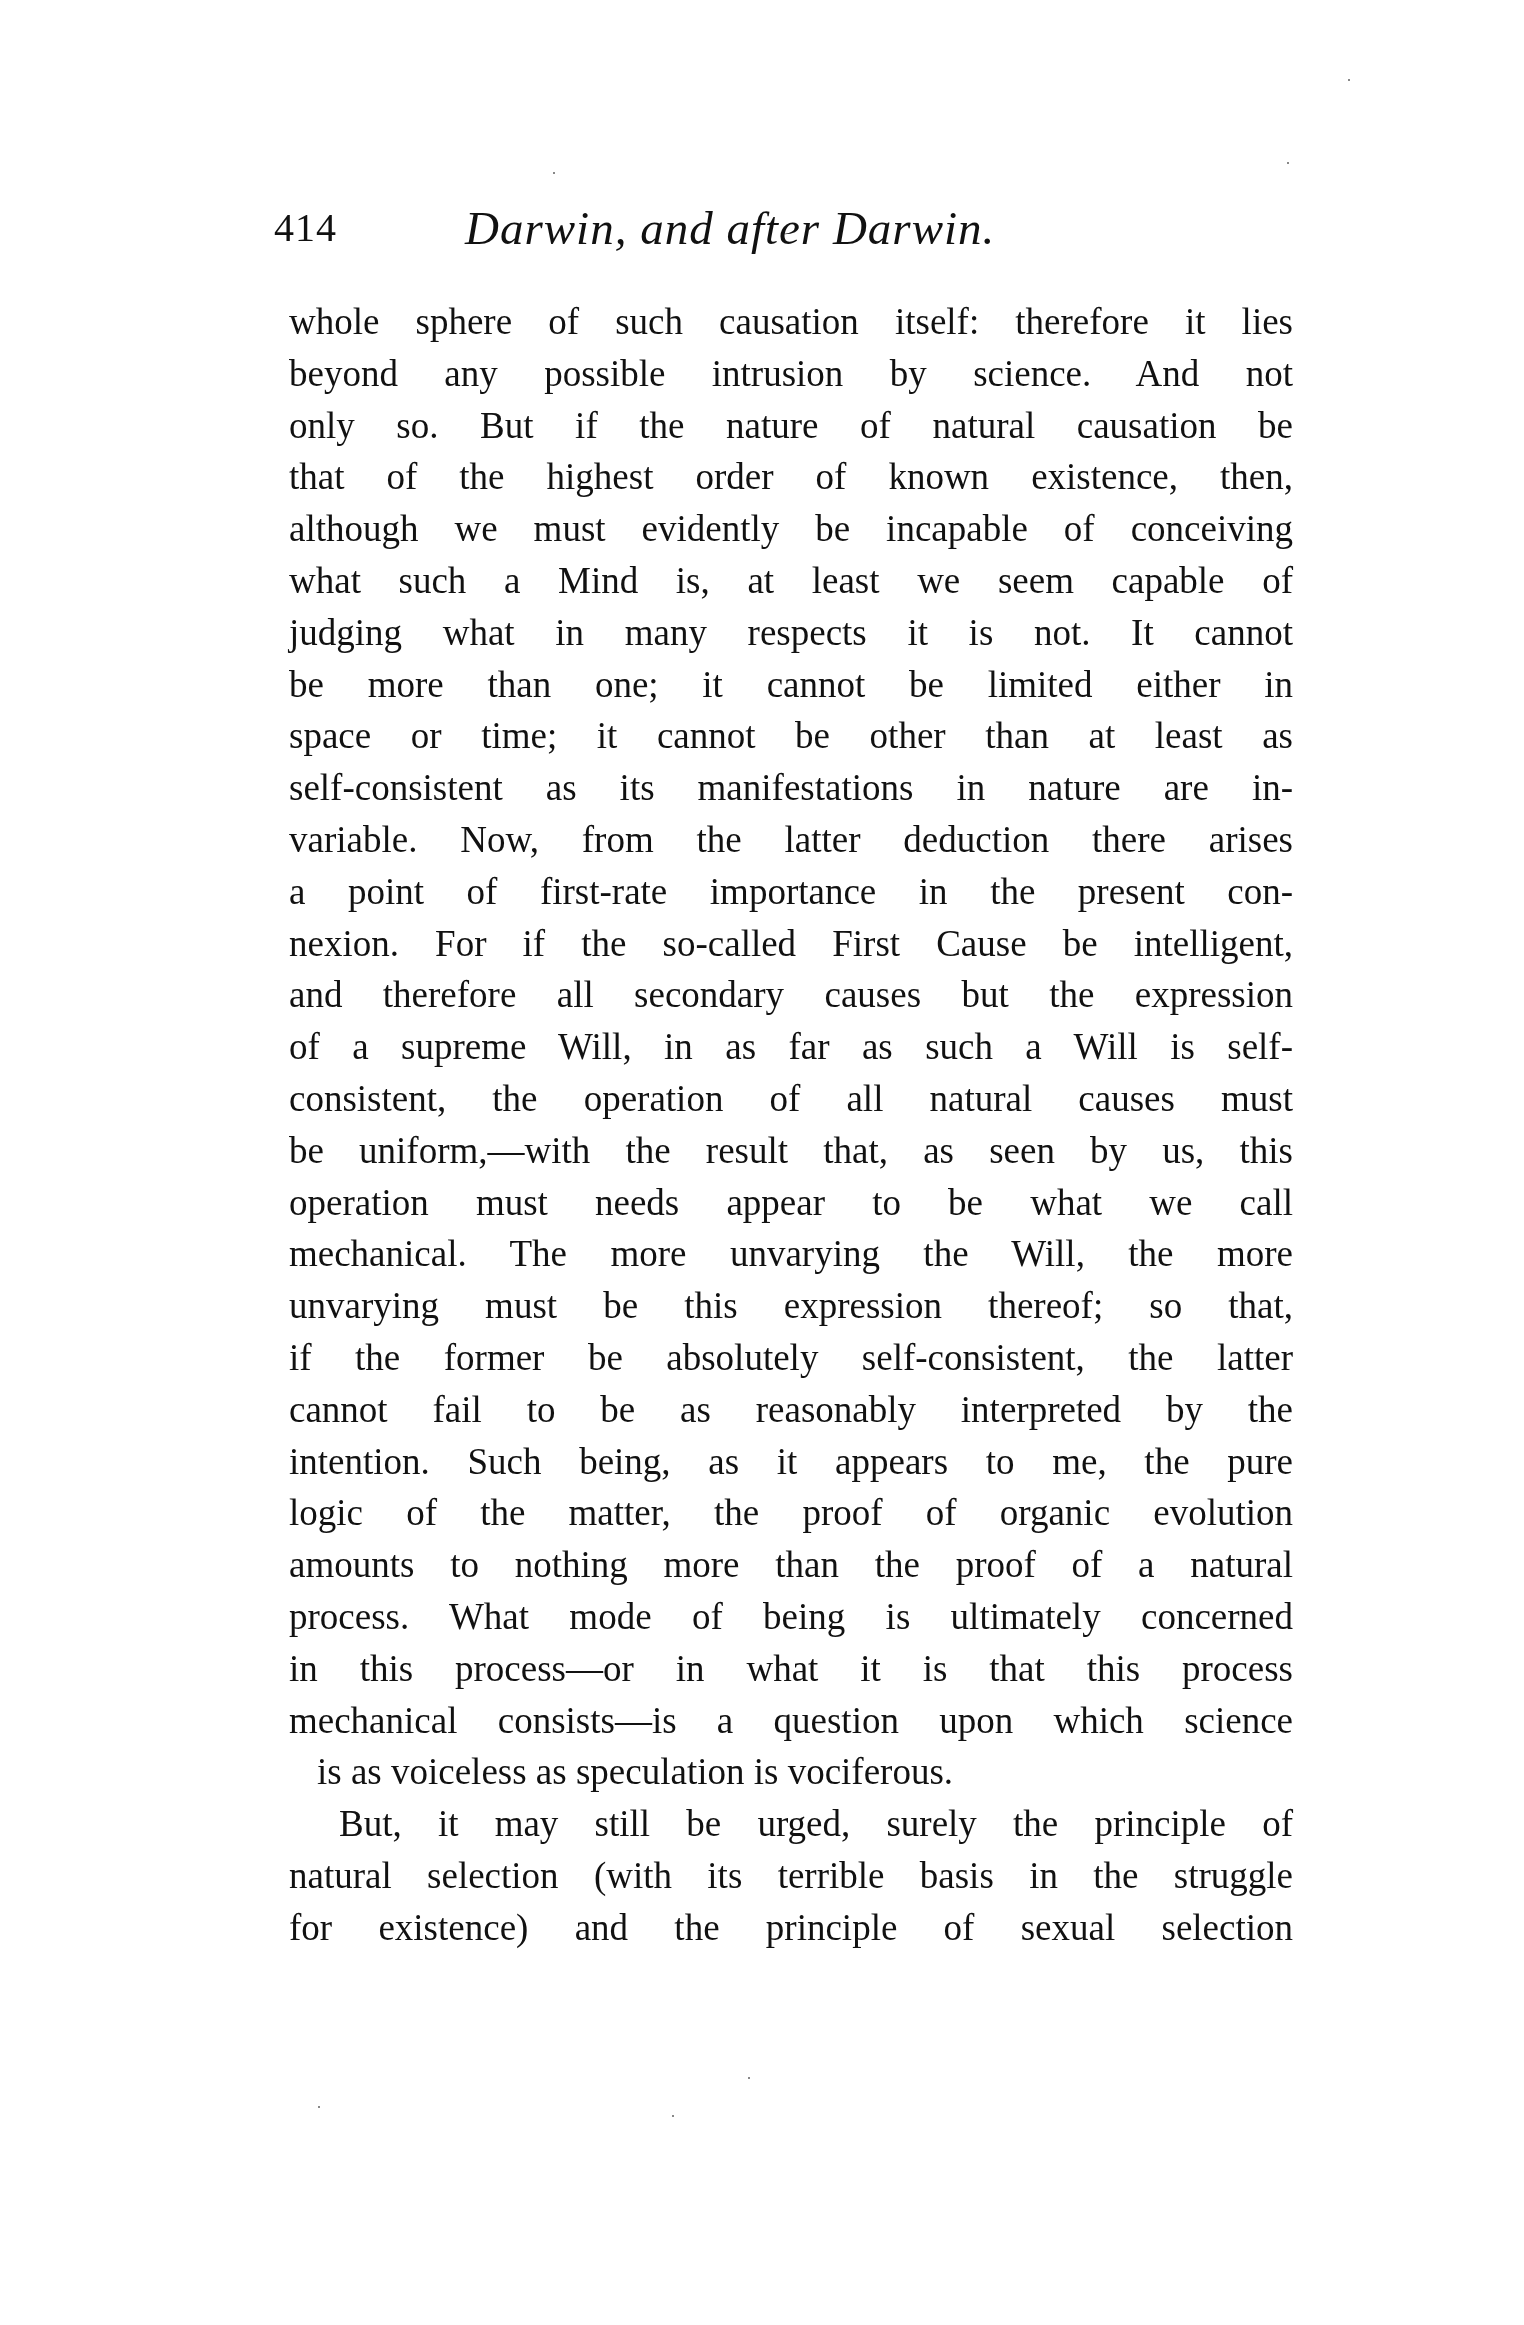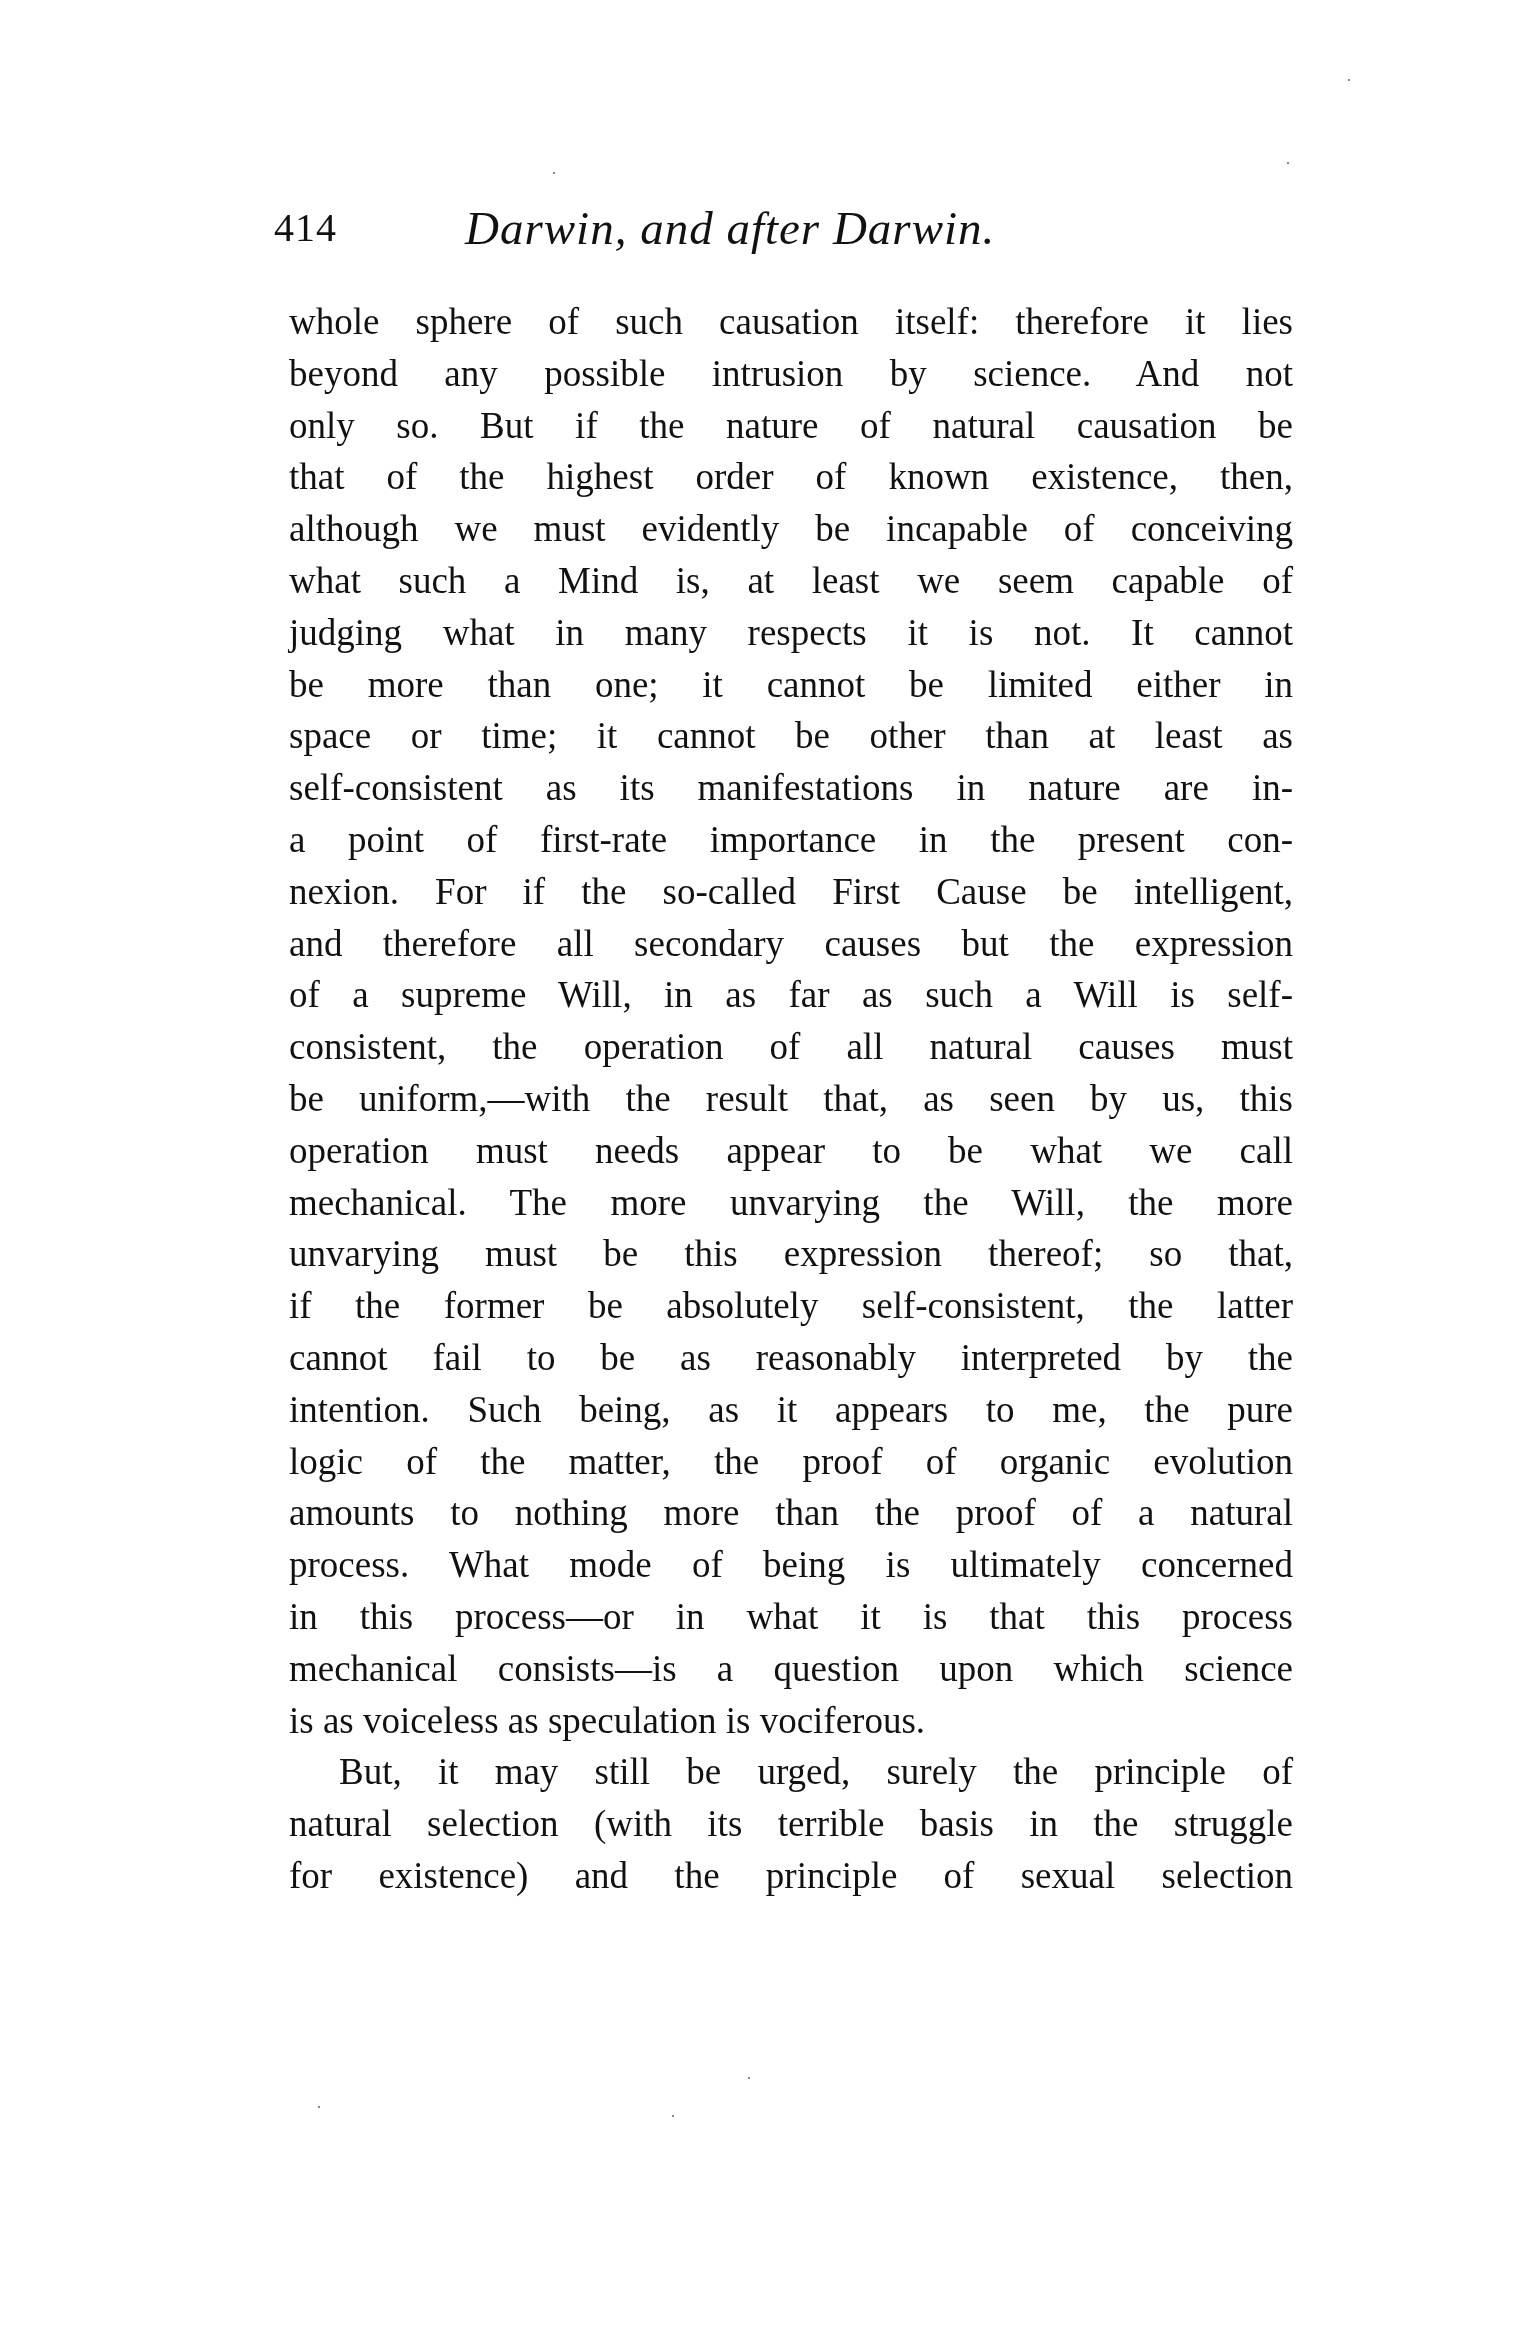--- a/index.html
+++ b/index.html
@@ -56,20 +56,21 @@
       height: 51.8px;
       line-height: 51.8px;
       font-size: 37px;
       text-align: justify;
       text-align-last: justify;
       white-space: nowrap;
       overflow: visible;
     }
     .line.last {
       text-align-last: left;
+      margin-left: 28px;
     }
     .line.indent {
       padding-left: 50px;
     }
     .speck {
       position: absolute;
       width: 2px;
       height: 2px;
       background: #888888;
     }
@@ -89,20 +90,21 @@
       <span class="line">whole sphere of such causation itself: therefore it lies</span>
       <span class="line">beyond any possible intrusion by science. And not</span>
       <span class="line">only so. But if the nature of natural causation be</span>
       <span class="line">that of the highest order of known existence, then,</span>
       <span class="line">although we must evidently be incapable of conceiving</span>
       <span class="line">what such a Mind is, at least we seem capable of</span>
       <span class="line">judging what in many respects it is not. It cannot</span>
       <span class="line">be more than one; it cannot be limited either in</span>
       <span class="line">space or time; it cannot be other than at least as</span>
       <span class="line">self-consistent as its manifestations in nature are in-</span>
+      <span class="line">variable. Now, from the latter deduction there arises</span>
       <span class="line">a point of first-rate importance in the present con-</span>
       <span class="line">nexion. For if the so-called First Cause be intelligent,</span>
       <span class="line">and therefore all secondary causes but the expression</span>
       <span class="line">of a supreme Will, in as far as such a Will is self-</span>
       <span class="line">consistent, the operation of all natural causes must</span>
       <span class="line">be uniform,—with the result that, as seen by us, this</span>
       <span class="line">operation must needs appear to be what we call</span>
       <span class="line">mechanical. The more unvarying the Will, the more</span>
       <span class="line">unvarying must be this expression thereof; so that,</span>
       <span class="line">if the former be absolutely self-consistent, the latter</span>

